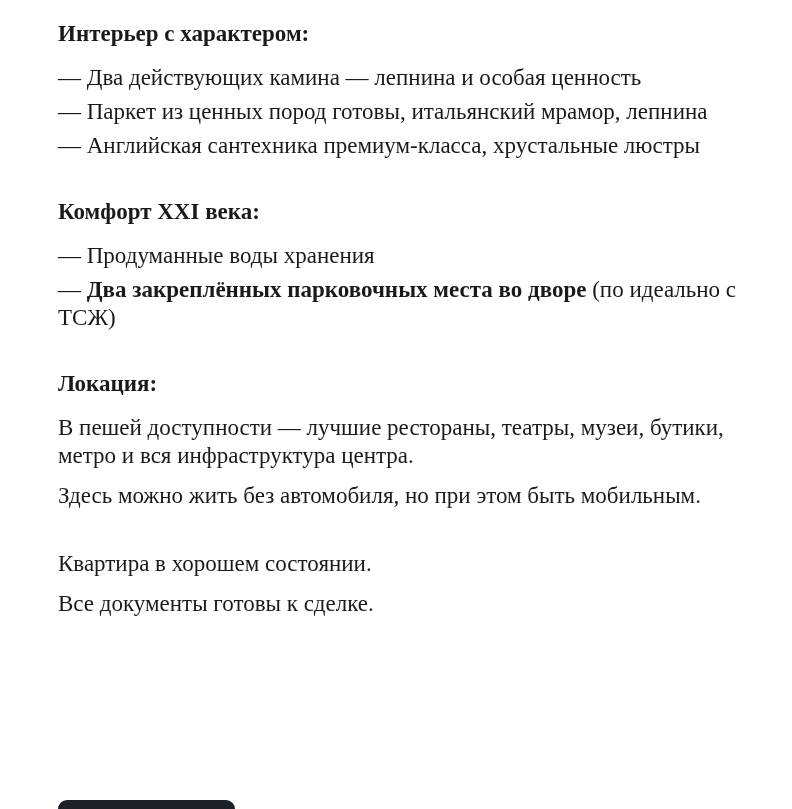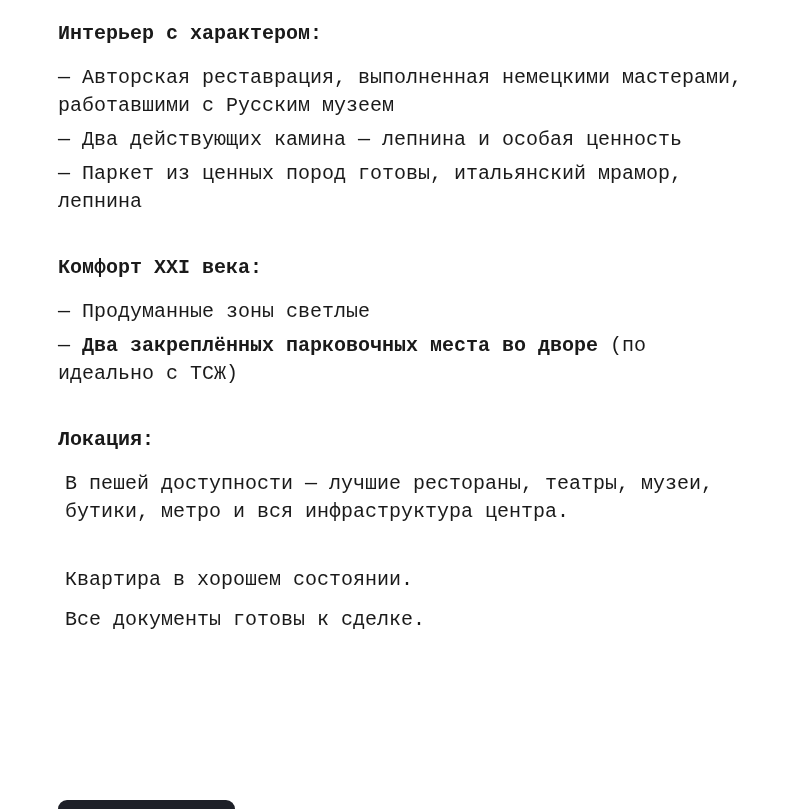--- a/index.html
+++ b/index.html
@@ -8,37 +8,37 @@
     background: #ffffff;
   }
   .page {
     position: relative;
     width: 792px;
     height: 809px;
     box-sizing: border-box;
     padding: 20px 48px 0 58px;
     overflow: hidden;
     background: #ffffff;
-    font-family: Liberation Mono, monospace;
-    font-size: 20px;
+    font-family: Liberation Serif, serif;
+    font-size: 23px;
     line-height: 28px;
     color: #1a1a1a;
   }
   .section {
     margin: 0 0 38px 0;
   }
   .heading {
     font-weight: 700;
     margin: 0 0 16px 0;
   }
   .item {
     margin: 0 0 6px 0;
   }
   .para {
-    margin: 0 0 12px 7px;
+    margin: 0 0 12px 0;
   }
   .closing {
     margin-top: 40px;
   }
   .bold-inline {
     font-weight: 700;
   }
   .bottom-button {
     position: absolute;
     left: 58px;
@@ -51,36 +51,37 @@
     cursor: pointer;
   }
 </style>
 </head>
 <body>
 
 <div class="page">
 
   <div class="section">
     <p class="heading">Интерьер с характером:</p>
-    <p class="item">— Авторская реставрация, выполненная немецкими мастерами, работавшими с Русским музеем</p>
     <p class="item">— Два действующих камина — лепнина и особая ценность</p>
     <p class="item">— Паркет из ценных пород готовы, итальянский мрамор, лепнина</p>
+    <p class="item">— Английская сантехника премиум-класса, хрустальные люстры</p>
   </div>
 
   <div class="section">
     <p class="heading">Комфорт XXI века:</p>
-    <p class="item">— Продуманные зоны светлые</p>
+    <p class="item">— Продуманные воды хранения</p>
     <p class="item">
       <span>— </span><span class="bold-inline">Два закреплённых парковочных места во дворе</span><span> (по идеально с ТСЖ)</span>
     </p>
   </div>
 
   <div class="section">
     <p class="heading">Локация:</p>
     <p class="para">В пешей доступности — лучшие рестораны, театры, музеи, бутики, метро и вся инфраструктура центра.</p>
+    <p class="para">Здесь можно жить без автомобиля, но при этом быть мобильным.</p>
   </div>
 
   <div class="closing">
     <p class="para">Квартира в хорошем состоянии.</p>
     <p class="para">Все документы готовы к сделке.</p>
   </div>
 
   <button class="bottom-button" aria-label=""></button>
 
 </div>

